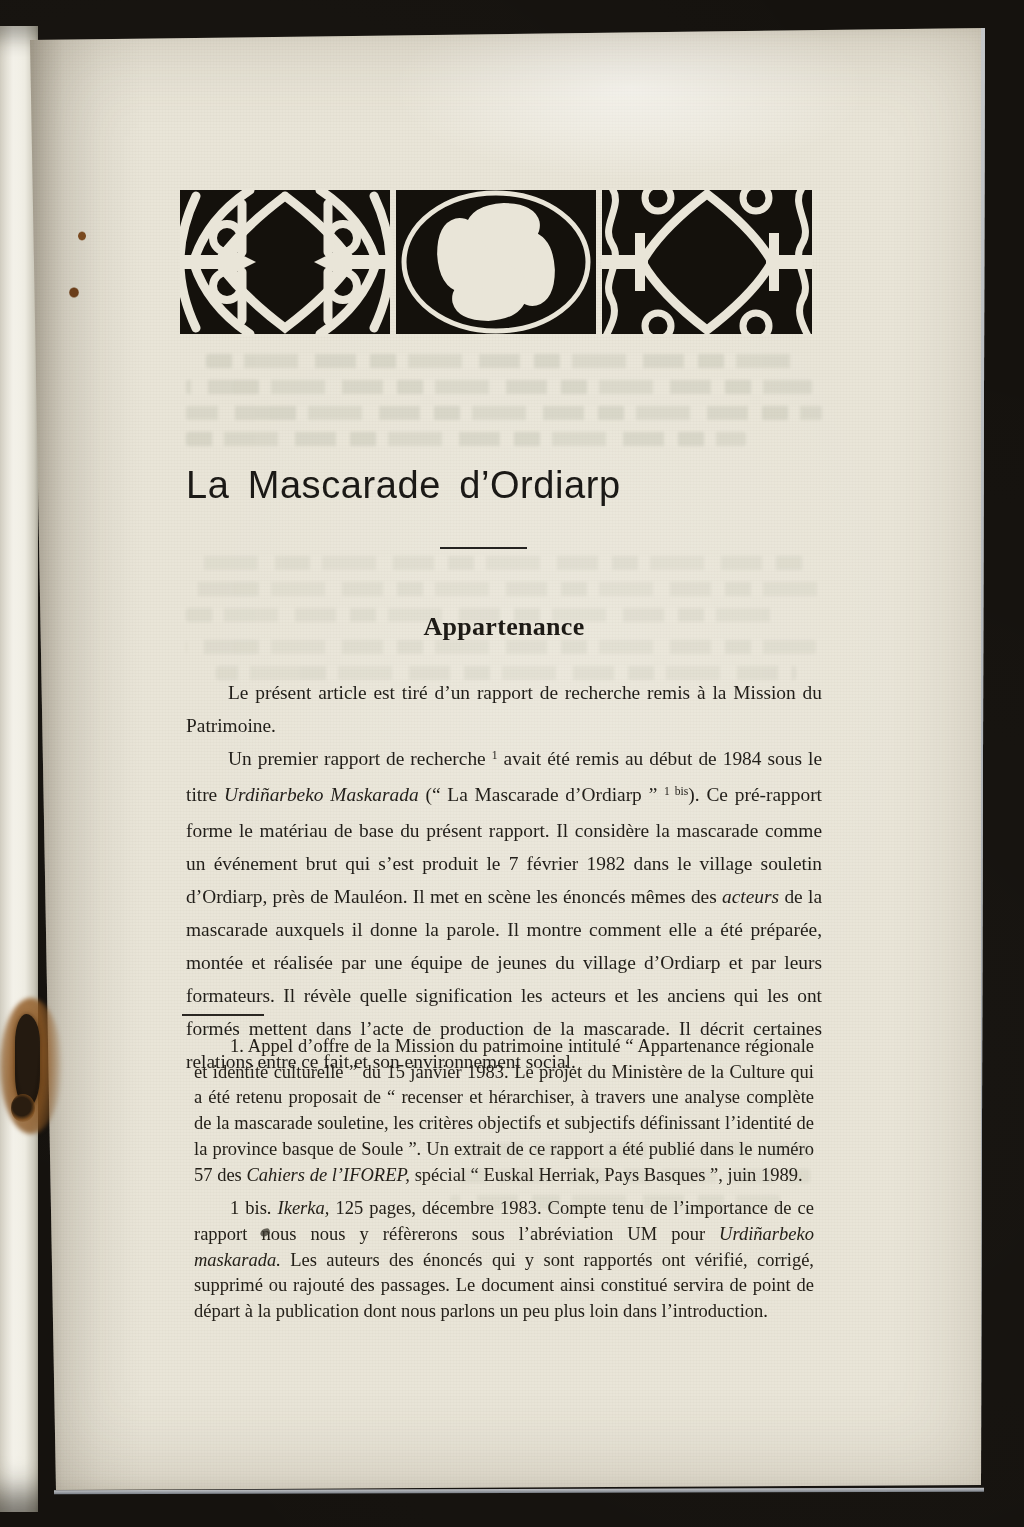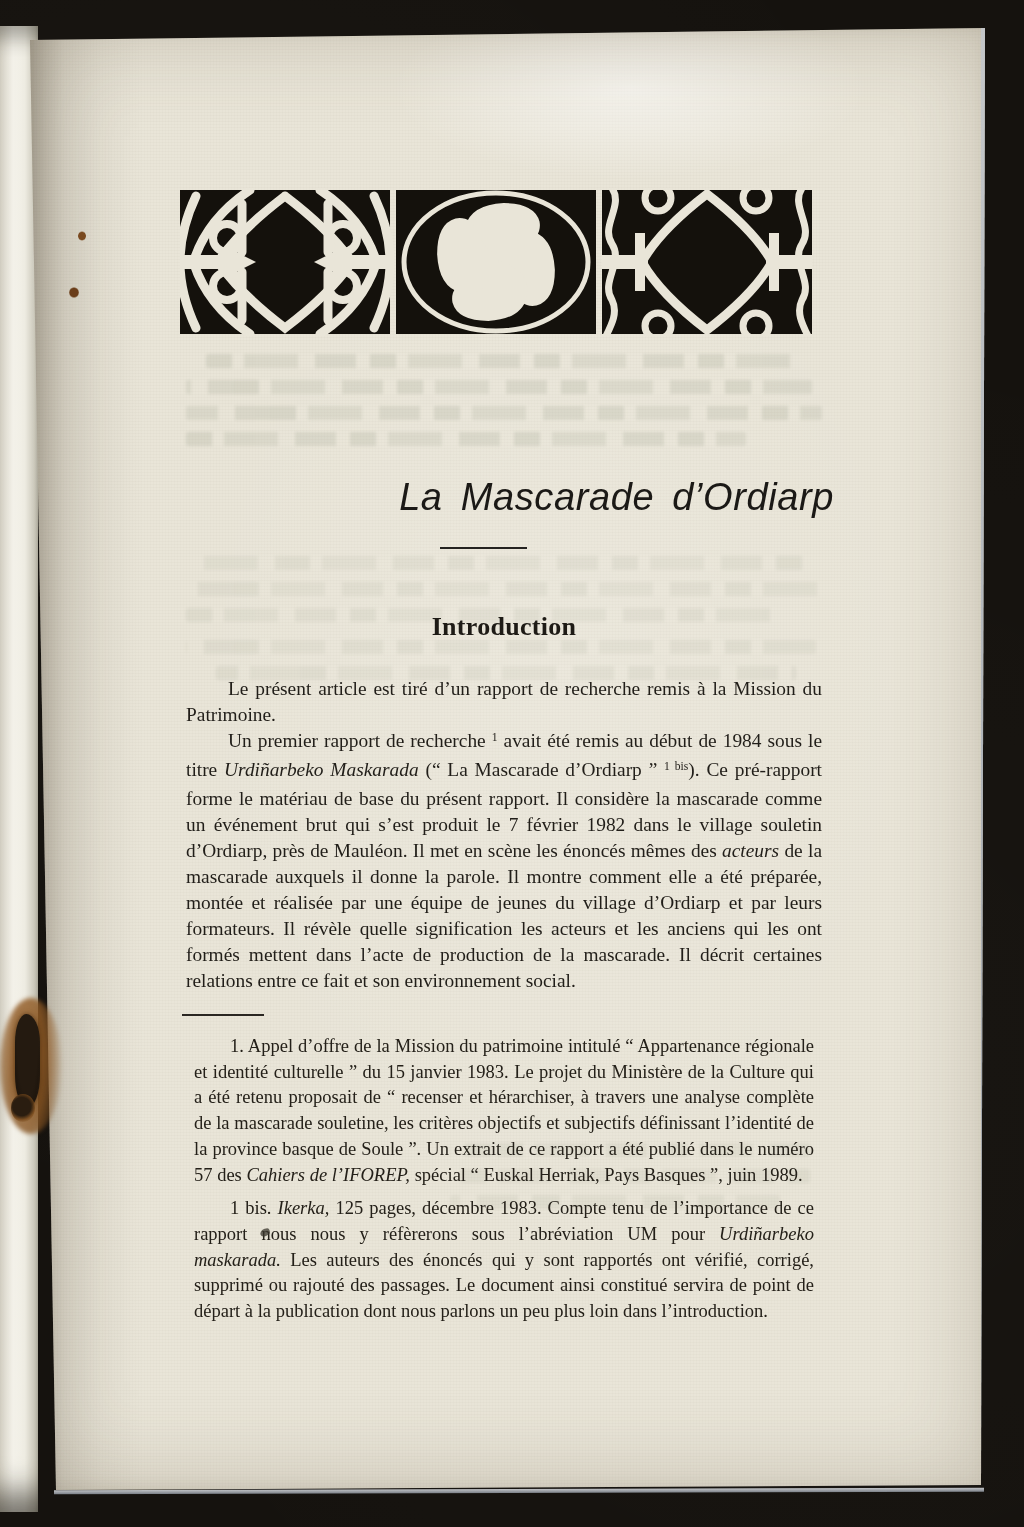--- a/index.html
+++ b/index.html
@@ -45,39 +45,39 @@
     background:linear-gradient(180deg,#d3d6da 0,#878d96 100%);
     transform:rotate(-0.15deg);opacity:.9;
   }
 
   
   .ornament{position:absolute;left:150px;top:160px;width:632px;height:148px;}
   .ornament svg{display:block;}
 
   
   .title{
-    position:absolute;left:156px;top:434px;width:636px;margin:12px;
-    text-align:right;
+    position:absolute;left:156px;top:434px;width:636px;margin:0;
+    text-align:left;
     font-family:"Liberation Sans", sans-serif;
     font-weight:400;font-size:38px;line-height:46px;
-    letter-spacing:0.6px;word-spacing:7px;color:#1b1916;font-style:italic;
+    letter-spacing:0.6px;word-spacing:7px;color:#1b1916;
   }
   .title-rule{
     position:absolute;left:410px;top:519px;width:87px;height:2px;
     background:#242220;
   }
   .heading{
     position:absolute;left:156px;top:583px;width:636px;margin:0;
     text-align:center;
     font-weight:700;font-size:26px;line-height:32px;
     letter-spacing:0.3px;color:#1e1b16;
   }
   .body-text{
     position:absolute;left:156px;top:648px;width:636px;
-    font-size:19.4px;line-height:26px;color:#211e19;
+    font-size:19.4px;line-height:33px;color:#211e19;
     text-align:justify;
   }
   .body-text p{margin:0;text-indent:42px;hyphens:auto;}
   .fn-rule{
     position:absolute;left:152px;top:986px;width:82px;height:2px;
     background:#2a2722;
   }
   .footnotes{
     position:absolute;left:156px;top:998px;width:636px;
     font-size:18.5px;line-height:25.7px;color:#242019;
@@ -214,21 +214,21 @@
           <rect x="33" y="45" width="10" height="58"></rect>
           <rect x="167" y="45" width="10" height="58"></rect>
         </g>
       </g>
     </svg>
   </div>
 
   <h1 class="title">La Mascarade d’Ordiarp</h1>
   <div class="title-rule"></div>
 
-  <h2 class="heading">Introduction</h2>
+  <h2 class="heading">Appartenance</h2>
 
   <div class="body-text">
     <p><span>Le présent article est tiré d’un rapport de recherche remis à la Mission du Patrimoine.</span></p>
     <p><span>Un premier rapport de recherche </span><span class="seg-sup">1</span><span> avait été remis au début de 1984 sous le titre </span><span class="seg-i">Urdiñarbeko Maskarada</span><span> (“ La Mascarade d’Ordiarp ” </span><span class="seg-sup">1 bis</span><span>). Ce pré-rapport forme le matériau de base du présent rapport. Il considère la mascarade comme un événement brut qui s’est produit le 7 février 1982 dans le village souletin d’Ordiarp, près de Mauléon. Il met en scène les énoncés mêmes des </span><span class="seg-i">acteurs</span><span> de la mascarade auxquels il donne la parole. Il montre comment elle a été préparée, montée et réalisée par une équipe de jeunes du village d’Ordiarp et par leurs formateurs. Il révèle quelle signification les acteurs et les anciens qui les ont formés mettent dans l’acte de production de la mascarade. Il décrit certaines relations entre ce fait et son environnement social.</span></p>
   </div>
 
   <div class="fn-rule"></div>
   <div class="footnotes">
     <p><span>1. Appel d’offre de la Mission du patrimoine intitulé “ Appartenance régionale et identité culturelle ” du 15 janvier 1983. Le projet du Ministère de la Culture qui a été retenu proposait de “ recenser et hérarchiser, à travers une analyse complète de la mascarade souletine, les critères objectifs et subjectifs définissant l’identité de la province basque de Soule ”. Un extrait de ce rapport a été publié dans le numéro 57 des </span><span class="seg-i">Cahiers de l’IFOREP,</span><span> spécial “ Euskal Herriak, Pays Basques ”, juin 1989.</span></p>
     <p><span>1 bis. </span><span class="seg-i">Ikerka,</span><span> 125 pages, décembre 1983. Compte tenu de l’importance de ce rapport nous nous y réfèrerons sous l’abréviation UM pour </span><span class="seg-i">Urdiñarbeko maskarada.</span><span> Les auteurs des énoncés qui y sont rapportés ont vérifié, corrigé, supprimé ou rajouté des passages. Le document ainsi constitué servira de point de départ à la publication dont nous parlons un peu plus loin dans l’introduction.</span></p>

